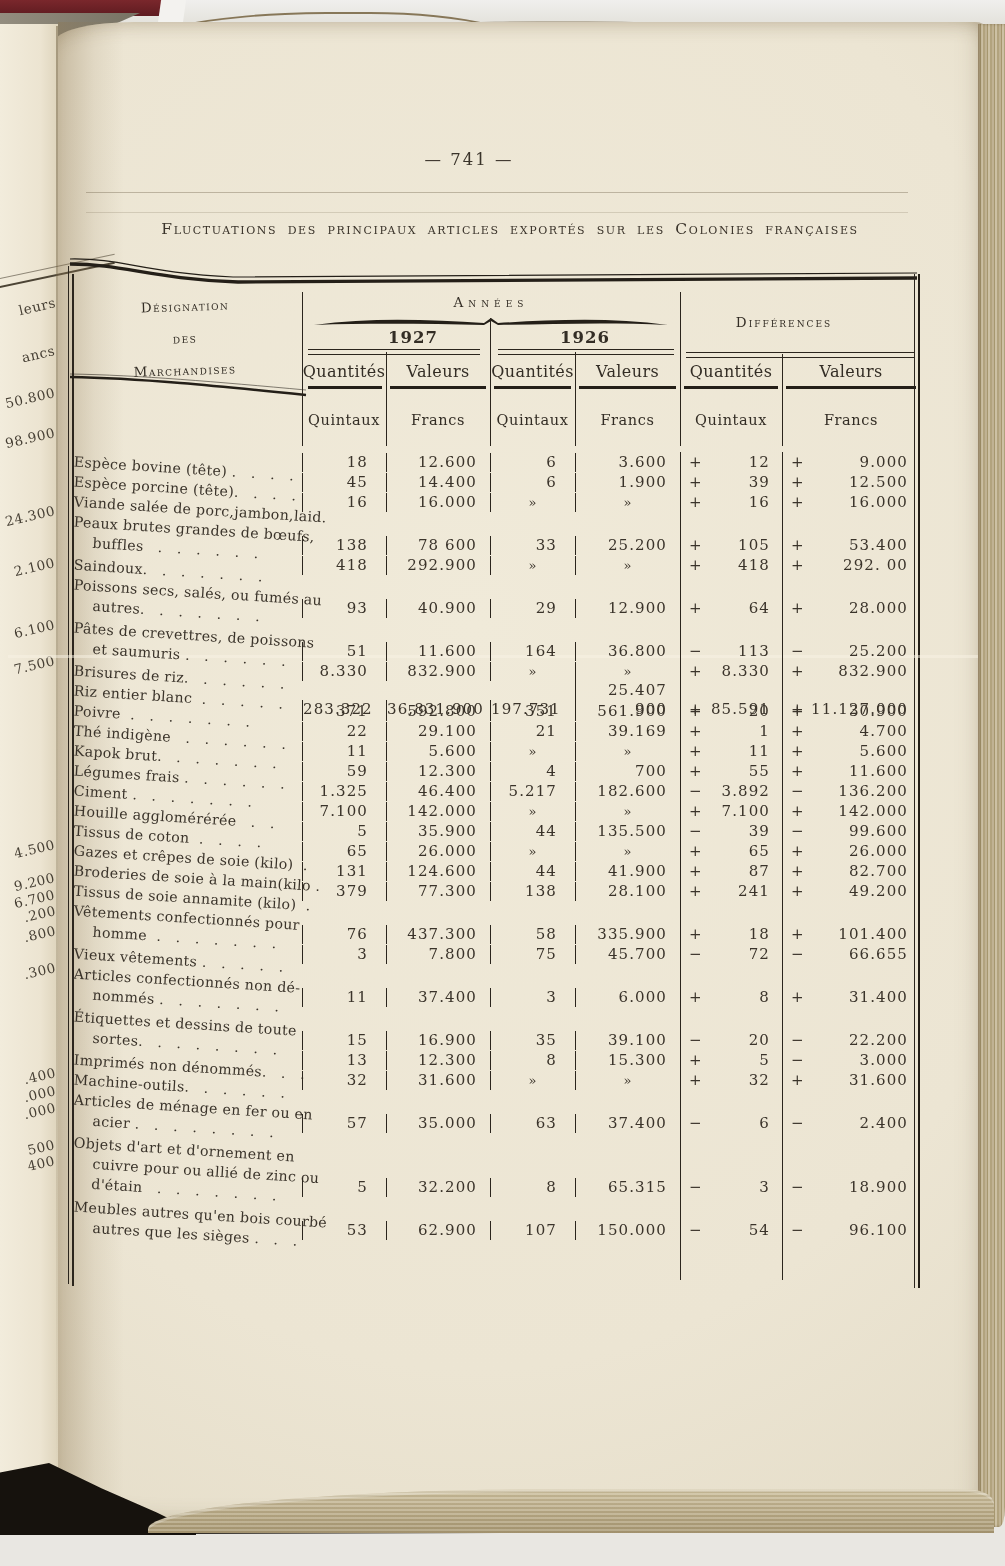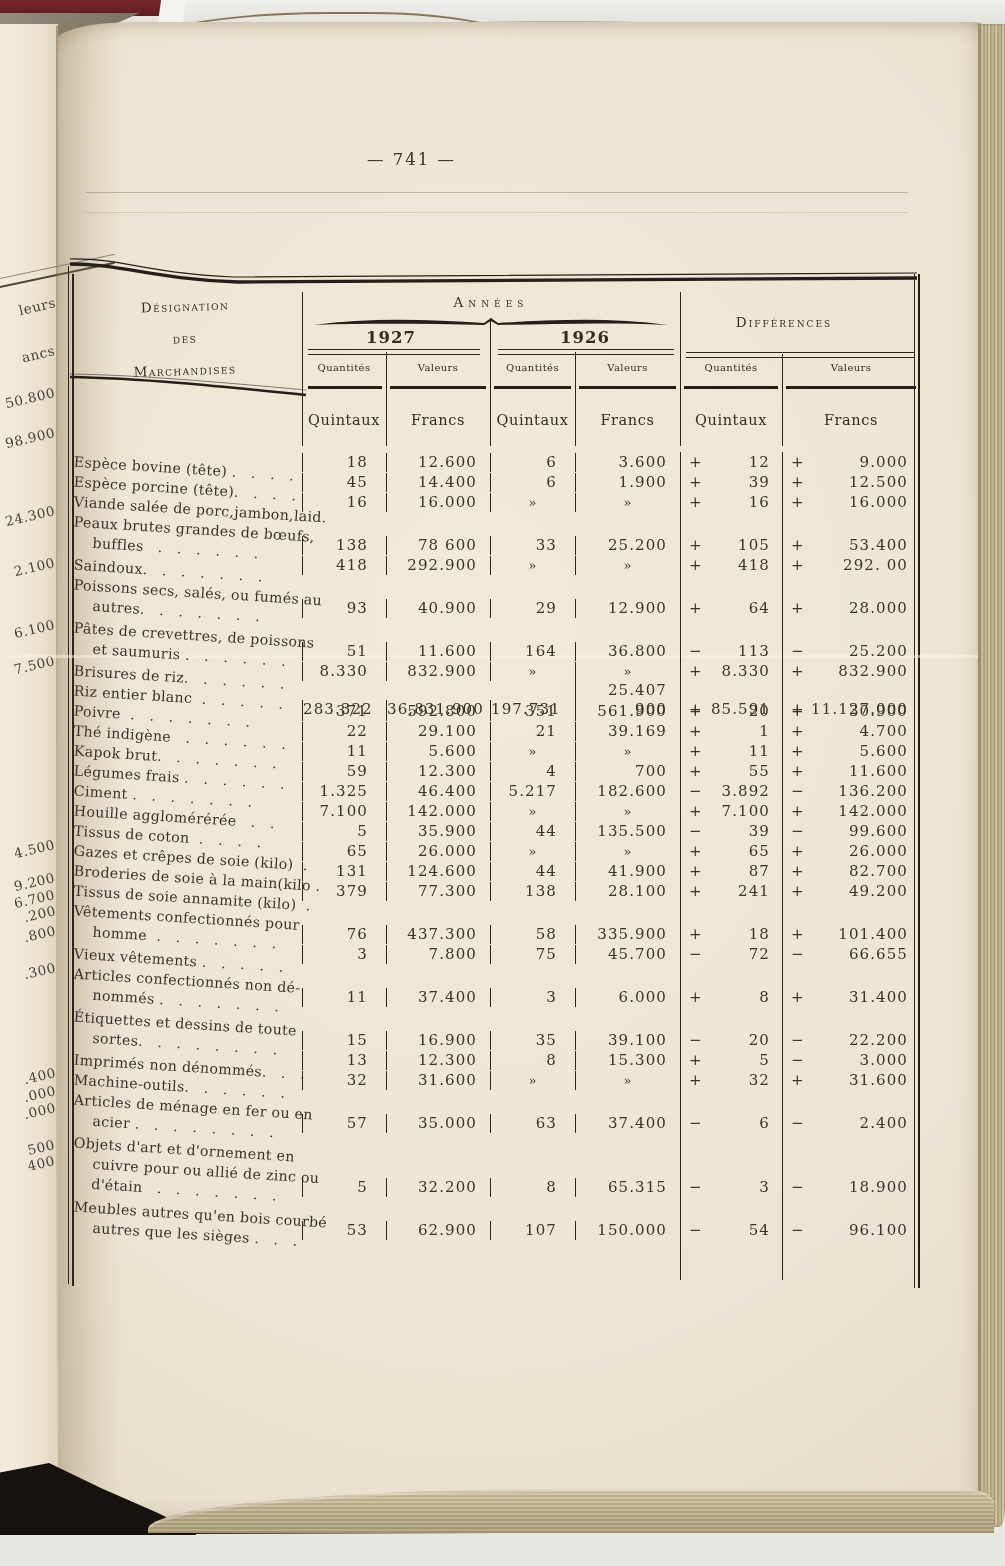--- a/index.html
+++ b/index.html
@@ -48,40 +48,40 @@
   .bottom-edge{position:absolute;left:148px;top:1489px;width:846px;height:44px;
     background:repeating-linear-gradient(180deg,rgba(255,255,255,.16) 0 2px,rgba(60,45,20,.08) 2px 4px),
                linear-gradient(180deg,#cec19f,#aa9a75);
     border-radius:420px 30px 0 0 / 40px 14px 0 0;
     box-shadow:inset 0 3px 0 rgba(255,255,255,.25);}
   .source-bar{position:absolute;left:0;top:1532px;width:1005px;height:34px;background:#fcfcfb;
     display:flex;align-items:center;justify-content:flex-end;box-sizing:border-box;padding-right:16px;
     font-family:"DejaVu Sans","Liberation Sans",sans-serif;font-size:17.5px;color:#5a5a5c;}
 
   
-  .page-number{position:absolute;left:367px;top:150px;width:228px;
+  .page-number{position:absolute;left:355px;top:150px;width:228px;text-align:center;
     font-size:16.5px;letter-spacing:2px;}
   .faint-rule{position:absolute;left:86px;width:822px;height:1px;background:rgba(110,98,74,.38);}
   .doc-title{position:absolute;left:84px;top:220px;width:852px;text-align:center;white-space:nowrap;
     font-variant:small-caps;font-size:15.5px;letter-spacing:1.6px;word-spacing:4px;color:#3a332a;}
 
   .table-frame{position:absolute;left:68px;top:256px;width:852px;height:1032px;}
   .frame-left{position:absolute;left:0;top:10px;bottom:4px;width:1px;background:#2b251d;}
   .frame-left2{position:absolute;left:4px;top:18px;bottom:2px;width:2px;background:#2b251d;}
   .frame-right{position:absolute;right:0;top:18px;bottom:0;width:2.5px;background:#231e17;}
   .frame-right2{position:absolute;right:5px;top:18px;bottom:0;width:1px;background:#2b251d;}
 
   .thead{position:absolute;left:0;top:0;width:852px;height:190px;}
   .hlabel{position:absolute;text-align:center;font-variant:small-caps;font-size:13.5px;
           letter-spacing:1.4px;color:#332d25;}
   .h-des{width:234px;left:0;transform:rotate(-2deg);}
   .h-annees{left:234px;width:378px;top:38px;letter-spacing:5px;}
   .h-diff{left:612px;width:208px;top:58px;letter-spacing:2px;}
   .h-year{top:72px;font-variant:normal;font-weight:bold;font-size:16.5px;letter-spacing:1px;}
-  .h-sub{top:106px;font-variant:normal;font-size:10px;letter-spacing:.4px;}
+  .h-sub{top:106px;font-variant:normal;font-size:16px;letter-spacing:.4px;}
   .h-unit{top:156px;font-variant:normal;font-size:14.5px;letter-spacing:.6px;}
   .hv{position:absolute;width:1px;background:#2b251d;bottom:0;}
   .dbl{position:absolute;height:4px;border-top:1px solid #2b251d;border-bottom:1px solid #2b251d;}
   .thick{position:absolute;height:3px;background:#241f18;}
   .swash{position:absolute;left:0;top:0;}
 
   .tbody{position:absolute;left:0;top:190px;width:852px;height:842px;padding-top:6px;box-sizing:border-box;}
   .trow{display:grid;grid-template-columns:234px 84px 104px 85px 105px 102px 138px;}
   .cell{position:relative;}
   .bl{border-left:1px solid #2b251d;}
@@ -134,20 +134,21 @@
         <div class="frag" style="top: 1112px;">500</div>
         <div class="frag" style="top: 1128px;">400</div>
       </div>
   </div>
   <div class="fold-line"></div>
   <div class="gutter"></div>
 
   <div class="page-number">— 741 —</div>
   <div class="faint-rule" style="top:192px"></div>
   <div class="faint-rule" style="top:212px;opacity:.55"></div>
+  <div class="doc-title">Fluctuations des principaux articles exportés sur les Colonies françaises</div>
 
   <div class="table-frame">
     <svg class="swash" width="852" height="30" viewBox="0 0 852 30">
       <path d="M2,3 C55,2 75,17 165,21 L849,17" fill="none" stroke="#241f18" stroke-width="1.2"></path>
       <path d="M2,8 C55,8 85,23 170,26 L849,22" fill="none" stroke="#241f18" stroke-width="3.4"></path>
     </svg>
     <div class="frame-left"></div>
     <div class="frame-left2"></div>
     <div class="frame-right"></div>
     <div class="frame-right2"></div>
@@ -159,21 +160,21 @@
       <div class="hlabel h-des" style="top:106px">Marchandises</div>
       <svg class="swash" style="top:116px" width="240" height="26" viewBox="0 0 240 26">
         <path d="M2,2 C70,3 150,10 238,18" fill="none" stroke="#241f18" stroke-width="1" opacity=".55"></path>
         <path d="M2,5 C70,6 150,14 238,23" fill="none" stroke="#241f18" stroke-width="2.6"></path>
       </svg>
 
       <div class="hlabel h-annees">Années</div>
       <svg class="swash" style="left:244px;top:58px" width="358" height="14" viewBox="0 0 358 14">
         <path d="M2,11 C60,3 120,6 172,9 L179,4 L186,9 C238,6 298,3 356,11 C298,8 240,10 186,11 L179,7 L172,11 C120,10 62,9 2,11 Z" fill="#241f18"></path>
       </svg>
-      <div class="hlabel h-year" style="left:229px;width:188px">1927</div>
+      <div class="hlabel h-year" style="left:251px;width:188px">1927</div>
       <div class="hlabel h-year" style="left:422px;width:190px">1926</div>
       <div class="dbl" style="left:240px;width:172px;top:93px"></div>
       <div class="dbl" style="left:430px;width:176px;top:93px"></div>
 
       <div class="hlabel h-diff">Différences</div>
       <div class="dbl" style="left:618px;width:228px;top:96px"></div>
 
       <div class="hlabel h-sub" style="left:234px;width:84px">Quantités</div>
       <div class="hlabel h-sub" style="left:318px;width:104px">Valeurs</div>
       <div class="hlabel h-sub" style="left:422px;width:85px">Quantités</div>

